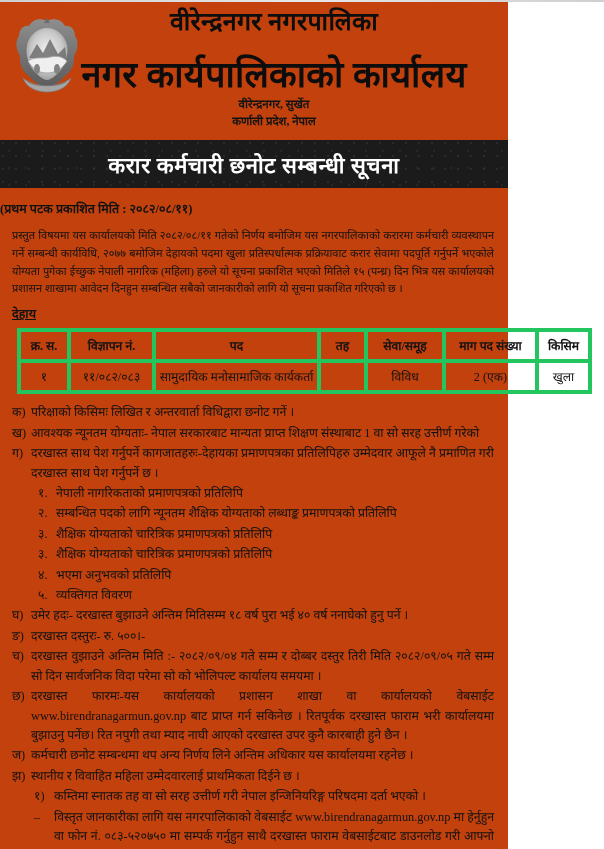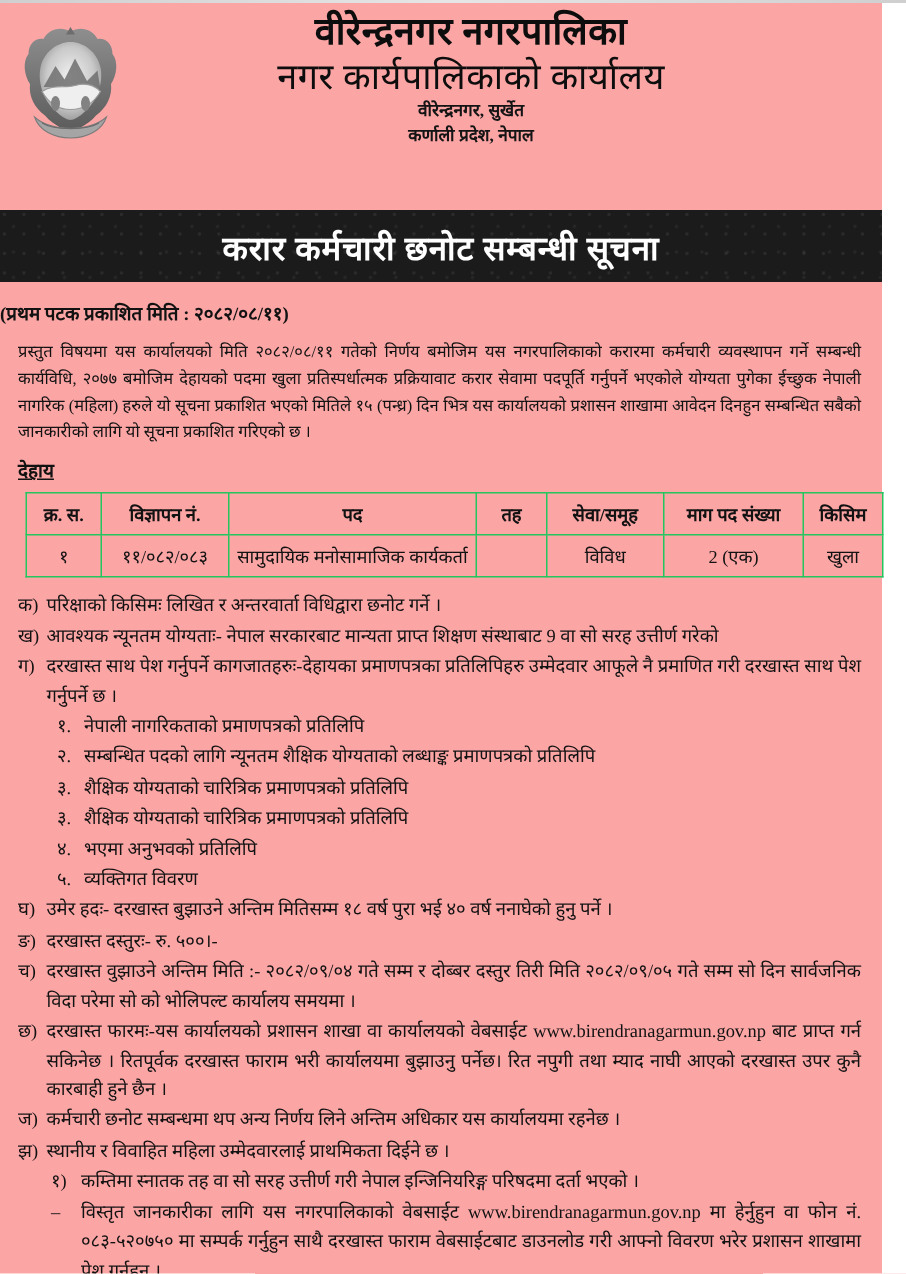--- a/index.html
+++ b/index.html
@@ -9,25 +9,25 @@
   }
   body {
     width: 604px;
     height: 849px;
     position: relative;
     font-family: "Liberation Serif", "DejaVu Serif", serif;
     color: #121212;
     overflow: hidden;
   }
   .page {
-    width: 588px;
+    width: 508px;
     height: 849px;
     position: relative;
     box-sizing: border-box;
-    background: #fca5a5;
+    background: #c2410c;
   }
   .topline {
     position: absolute;
     top: 0; left: 0;
     width: 604px;
     height: 2px;
     background: linear-gradient(to right,#cfcfcf,#e6e6e6,#cfcfcf);
   }
 
   
@@ -49,25 +49,25 @@
     padding-left: 40px;
   }
   .org-line1 {
     font-size: 25px;
     font-weight: 700;
     letter-spacing: .3px;
     line-height: 1.15;
     color: #0d0d0d;
   }
   .org-line2 {
-    font-size: 24px;
-    font-weight: 400;
+    font-size: 36px;
+    font-weight: 700;
     letter-spacing: .3px;
     line-height: 1.18;
-    margin-top: 1px;
+    margin-top: 17px;
     color: #0d0d0d;
   }
   .org-sub {
     font-size: 11.5px;
     font-weight: 700;
     line-height: 1.5;
     margin-top: 0;
     color: #141414;
   }
 
@@ -120,21 +120,21 @@
 
   
   table.info {
     width: 571px;
     margin: 0 auto 0 5px;
     border-collapse: collapse;
     table-layout: fixed;
     font-size: 12.2px;
   }
   table.info th, table.info td {
-    border: 1px solid #22c55e;
+    border: 4px solid #22c55e;
     text-align: center;
     vertical-align: middle;
     padding: 3px 2px;
     line-height: 1.35;
   }
   table.info th {
     font-weight: 700;
     height: 21px;
   }
   table.info td {
@@ -285,21 +285,21 @@
     </table>
 
     <div class="clauses">
 
       <div class="clause">
         <span class="mark">क)</span>
         <span class="txt">परिक्षाको किसिमः लिखित र अन्तरवार्ता विधिद्वारा छनोट गर्ने ।</span>
       </div>
       <div class="clause">
         <span class="mark">ख)</span>
-        <span class="txt">आवश्यक न्यूनतम योग्यताः- नेपाल सरकारबाट मान्यता प्राप्त शिक्षण संस्थाबाट 9 वा सो सरह उत्तीर्ण गरेको</span>
+        <span class="txt">आवश्यक न्यूनतम योग्यताः- नेपाल सरकारबाट मान्यता प्राप्त शिक्षण संस्थाबाट 1 वा सो सरह उत्तीर्ण गरेको</span>
       </div>
       <div class="clause">
         <span class="mark">ग)</span>
         <span class="txt">दरखास्त साथ पेश गर्नुपर्ने कागजातहरुः-देहायका प्रमाणपत्रका प्रतिलिपिहरु उम्मेदवार आफूले नै प्रमाणित गरी दरखास्त साथ पेश गर्नुपर्ने छ ।</span>
       </div>
 
       <div class="clause indent1">
         <span class="mark">१.</span>
         <span class="txt">नेपाली नागरिकताको प्रमाणपत्रको प्रतिलिपि</span>
       </div>

